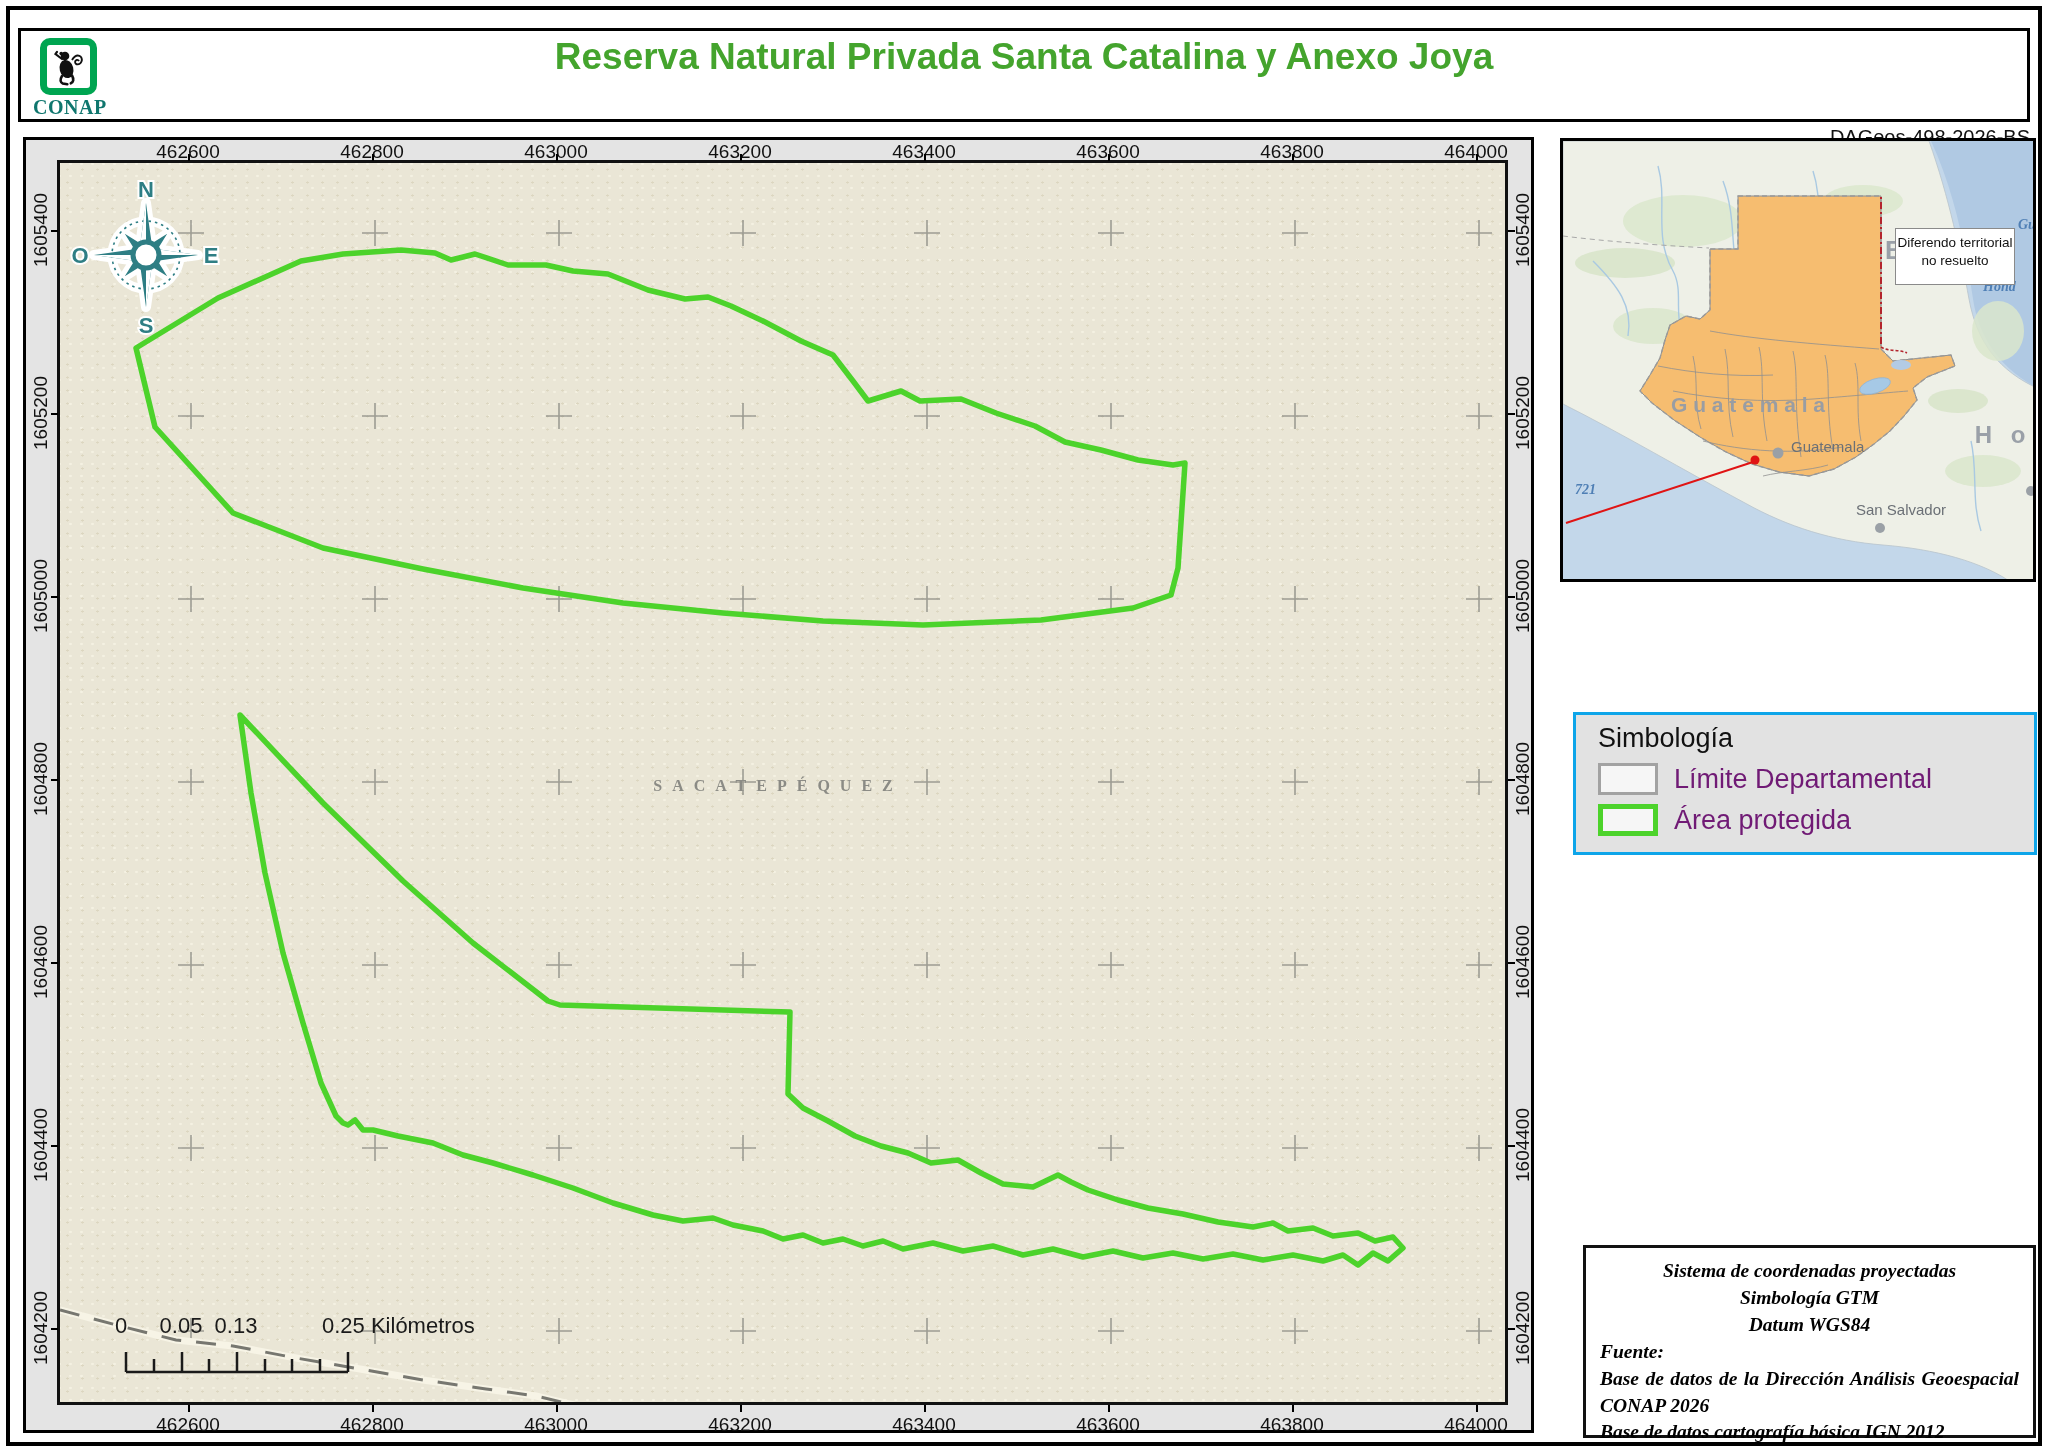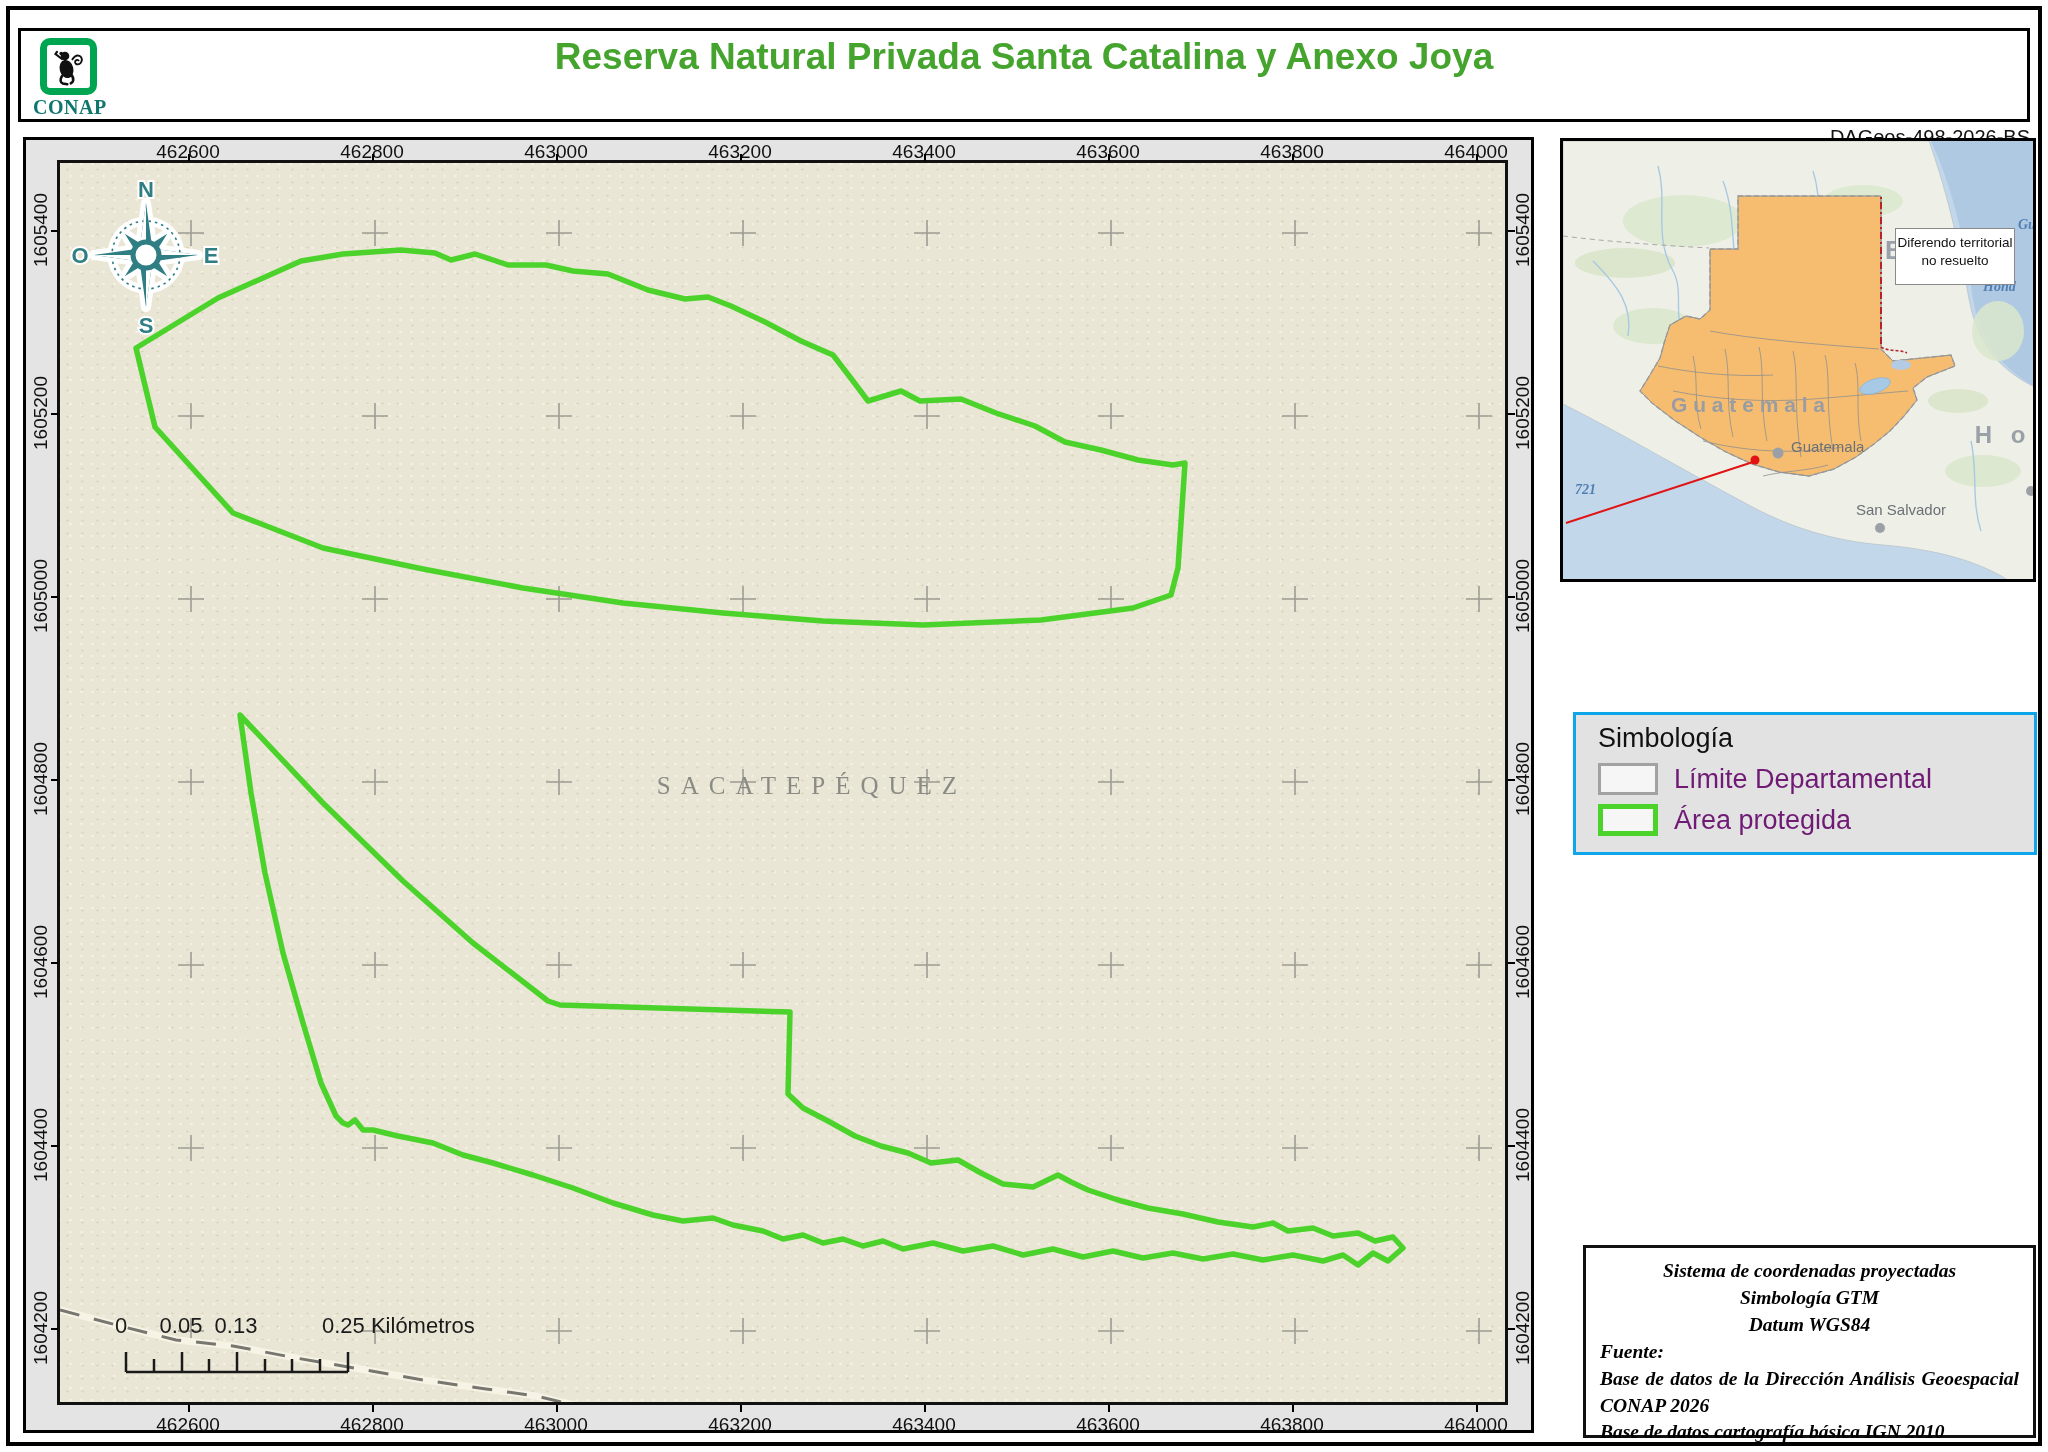--- a/index.html
+++ b/index.html
@@ -22,22 +22,22 @@
   .map-frame{position:absolute;left:23px;top:137px;width:1511px;height:1296px;background:#e4e4e4;border:3px solid #000;}
   .map-inner{position:absolute;left:31px;top:20px;width:1451px;height:1245px;border:3px solid #111;
              background-color:#eae6d6;
              background-image:radial-gradient(#dcd6c0 1px, transparent 1.4px),
                               radial-gradient(#f4f1e2 1px, transparent 1.4px);
              background-size:15px 13px, 11px 12px;background-position:0 0,5px 7px;overflow:hidden;}
   .xlab{position:absolute;transform:translateX(-50%);font-size:19px;color:#111;white-space:nowrap;}
   .ylab{position:absolute;transform:translate(-50%,-50%) rotate(-90deg);font-size:19px;color:#111;white-space:nowrap;}
   .gtick{position:absolute;background:#000;}
   .overlay{position:absolute;left:0;top:0;width:1451px;height:1245px;}
-  .region-label{position:absolute;left:752px;top:623px;transform:translate(-50%,-50%);
-                font-family:"Liberation Serif",serif;font-weight:400;font-size:25px;letter-spacing:10px;
+  .region-label{position:absolute;left:718px;top:623px;transform:translate(-50%,-50%);
+                font-family:"Liberation Serif",serif;font-weight:700;font-size:16px;letter-spacing:10px;
                 color:#8b8b85;white-space:nowrap;}
   .sb-label{position:absolute;transform:translateX(-50%);font-size:22px;color:#1a1a1a;white-space:nowrap;}
   .sb-label.left{transform:none;}
   .compass{position:absolute;left:8px;top:10px;}
 
   
   .inset{position:absolute;left:1560px;top:138px;width:476px;height:444px;border:3px solid #000;background:#c3d7ea;overflow:hidden;}
   .inset svg{display:block;}
   .note-box{position:absolute;left:332px;top:87px;width:120px;height:57px;background:#fff;border:1px solid #8a8a8a;
             font-size:13.5px;line-height:1.3;text-align:center;padding-top:5px;color:#111;}
@@ -263,15 +263,15 @@
       <div class="legend-item-label">Área protegida</div>
     </div>
   </div>
 
   <div class="credits">
     <div class="c">Sistema de coordenadas proyectadas</div>
     <div class="c">Simbología GTM</div>
     <div class="c">Datum WGS84</div>
     <div>Fuente:</div>
     <div class="j">Base de datos de la Dirección Análisis Geoespacial CONAP 2026</div>
-    <div>Base de datos cartografía básica IGN 2010</div>
+    <div>Base de datos cartografía básica IGN 2012</div>
   </div>
 </div>
 
 </body></html>

